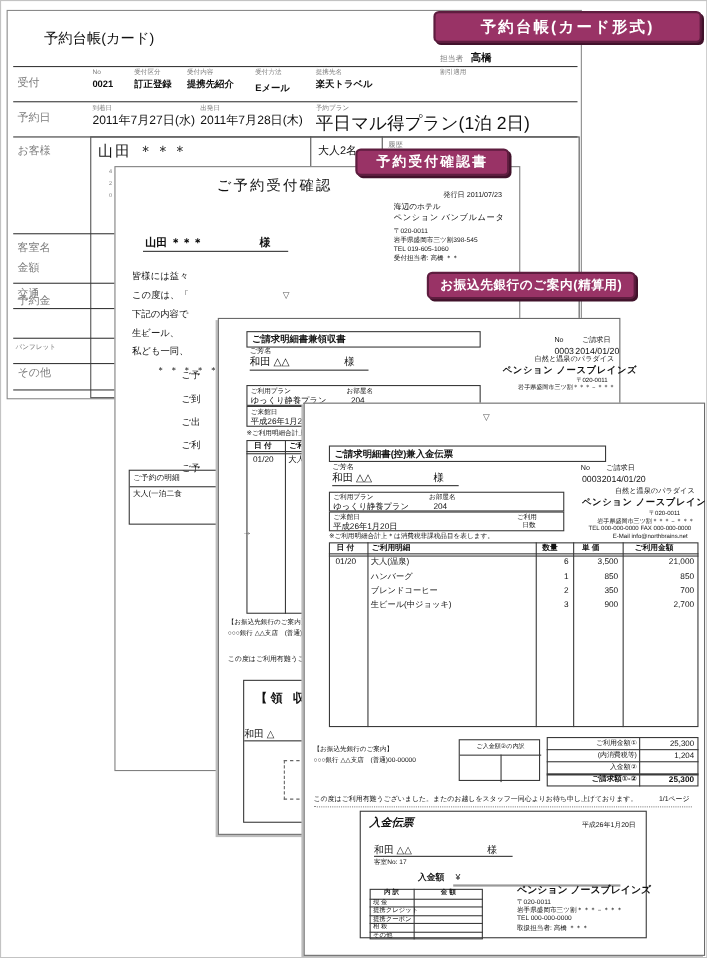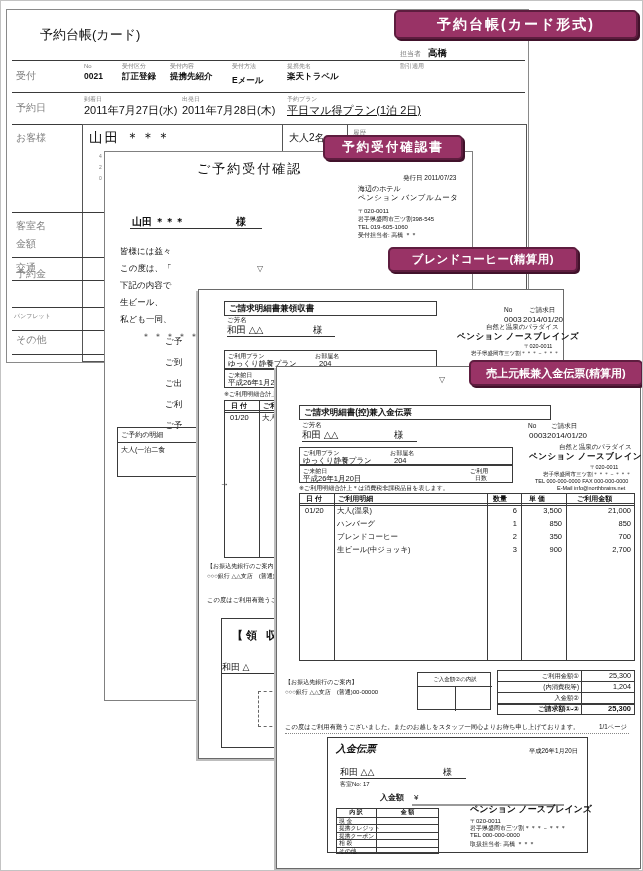--- a/index.html
+++ b/index.html
@@ -53,21 +53,21 @@
     <div class="t b" style="left:393px;top:62px;font-size:8.5px;"></div>
 
     <div class="hr" style="left:5px;top:82px;width:513px;"></div>
 
     <div class="t g" style="left:9px;top:92px;font-size:10px;">予約日</div>
     <div class="t g" style="left:77px;top:86px;font-size:6px;">到着日</div>
     <div class="t" style="left:77px;top:94px;font-size:11px;">2011年7月27日(水)</div>
     <div class="t g" style="left:175px;top:86px;font-size:6px;">出発日</div>
     <div class="t" style="left:175px;top:94px;font-size:11px;">2011年7月28日(木)</div>
     <div class="t g" style="left:280px;top:86px;font-size:6px;">予約プラン</div>
-    <div class="t" style="left:280px;top:94px;font-size:11px;text-decoration:underline;">平日マル得プラン(1泊 2日)</div>
+    <div class="t" style="left:280px;top:94px;font-size:16px;">平日マル得プラン(1泊 2日)</div>
 
     <div class="hr" style="left:5px;top:114px;width:513px;"></div>
 
     <div class="t g" style="left:9px;top:122px;font-size:10px;">お客様</div>
     <div class="box" style="left:75px;top:114px;width:445px;height:238px;border-color:#555;"></div>
     <div class="vr" style="left:275px;top:114px;height:34px;border-color:#555;"></div>
     <div class="vr" style="left:340px;top:114px;height:34px;border-color:#555;"></div>
     <div class="t" style="left:82px;top:120px;font-size:13.5px;letter-spacing:2px;">山田 ＊＊＊</div>
     <div class="t" style="left:282px;top:122px;font-size:10px;">大人2名</div>
     <div class="t g" style="left:346px;top:119px;font-size:6.5px;">履歴</div>
@@ -311,19 +311,18 @@
       <span class="t b" style="left:142px;top:66px;font-size:9px;">ペンション ノースブレインズ</span>
       <span class="t" style="left:142px;top:80px;font-size:6px;">〒020-0011</span>
       <span class="t" style="left:142px;top:87px;font-size:6px;">岩手県盛岡市三ツ割＊＊＊－＊＊＊</span>
       <span class="t" style="left:142px;top:94px;font-size:6px;">TEL 000-000-0000</span>
       <span class="t" style="left:142px;top:103px;font-size:6px;">取扱担当者: 高橋 ＊＊＊</span>
     </div>
   </div>
 
   <div class="badge" style="left:393px;top:9px;width:240px;height:25px;font-size:14px;letter-spacing:2px;">予約台帳(カード形式)</div>
   <div class="badge" style="left:322px;top:134px;width:136px;height:21px;font-size:12.5px;letter-spacing:2px;">予約受付確認書</div>
-  <div class="badge" style="left:387px;top:246px;width:186px;height:21px;font-size:11.5px;letter-spacing:0.5px;">ブレンドコーヒー(精算用)</div>
-  <div class="badge" style="left:468px;top:359px;width:170px;height:22px;font-size:11px;letter-spacing:0;">売上元帳兼入金伝票(精算用)</div>
+  <div class="badge" style="left:387px;top:246px;width:186px;height:21px;font-size:11.5px;letter-spacing:0.5px;">お振込先銀行のご案内(精算用)</div>
 
   <div class="mark" style="left:256px;top:263px;font-size:8px;">▽</div>
   <div class="mark" style="left:438px;top:374px;font-size:8px;z-index:22;">▽</div>
 
 </div>
 
 </body></html>

